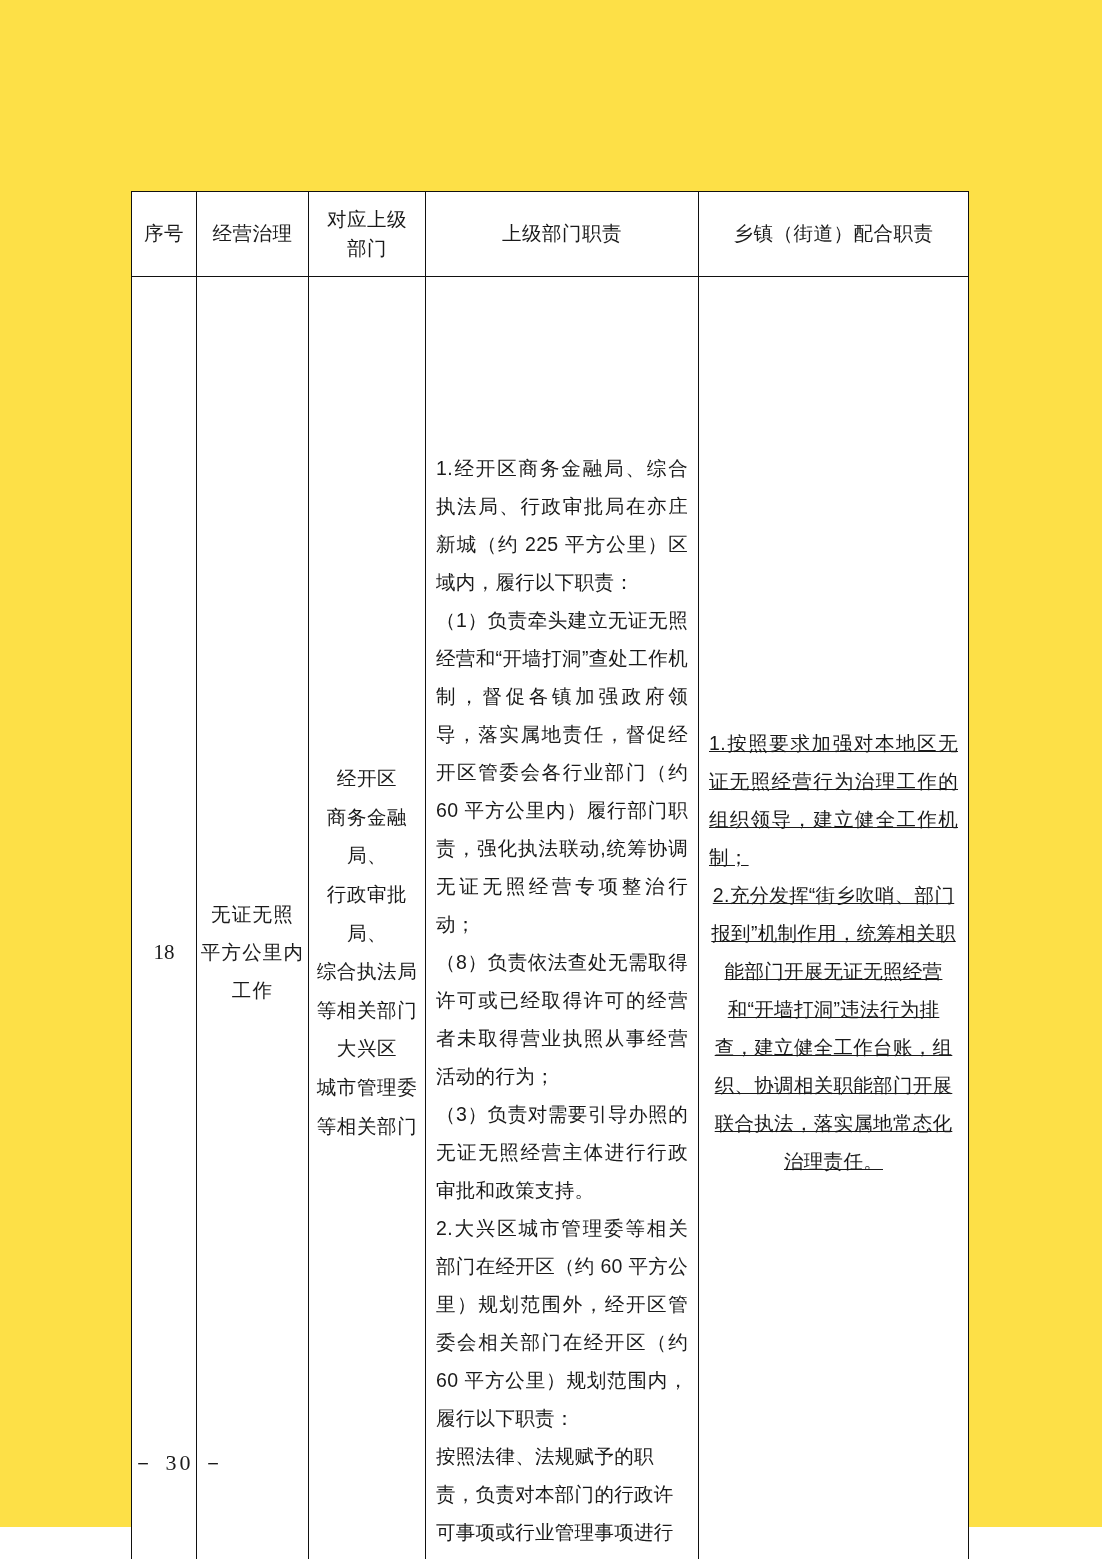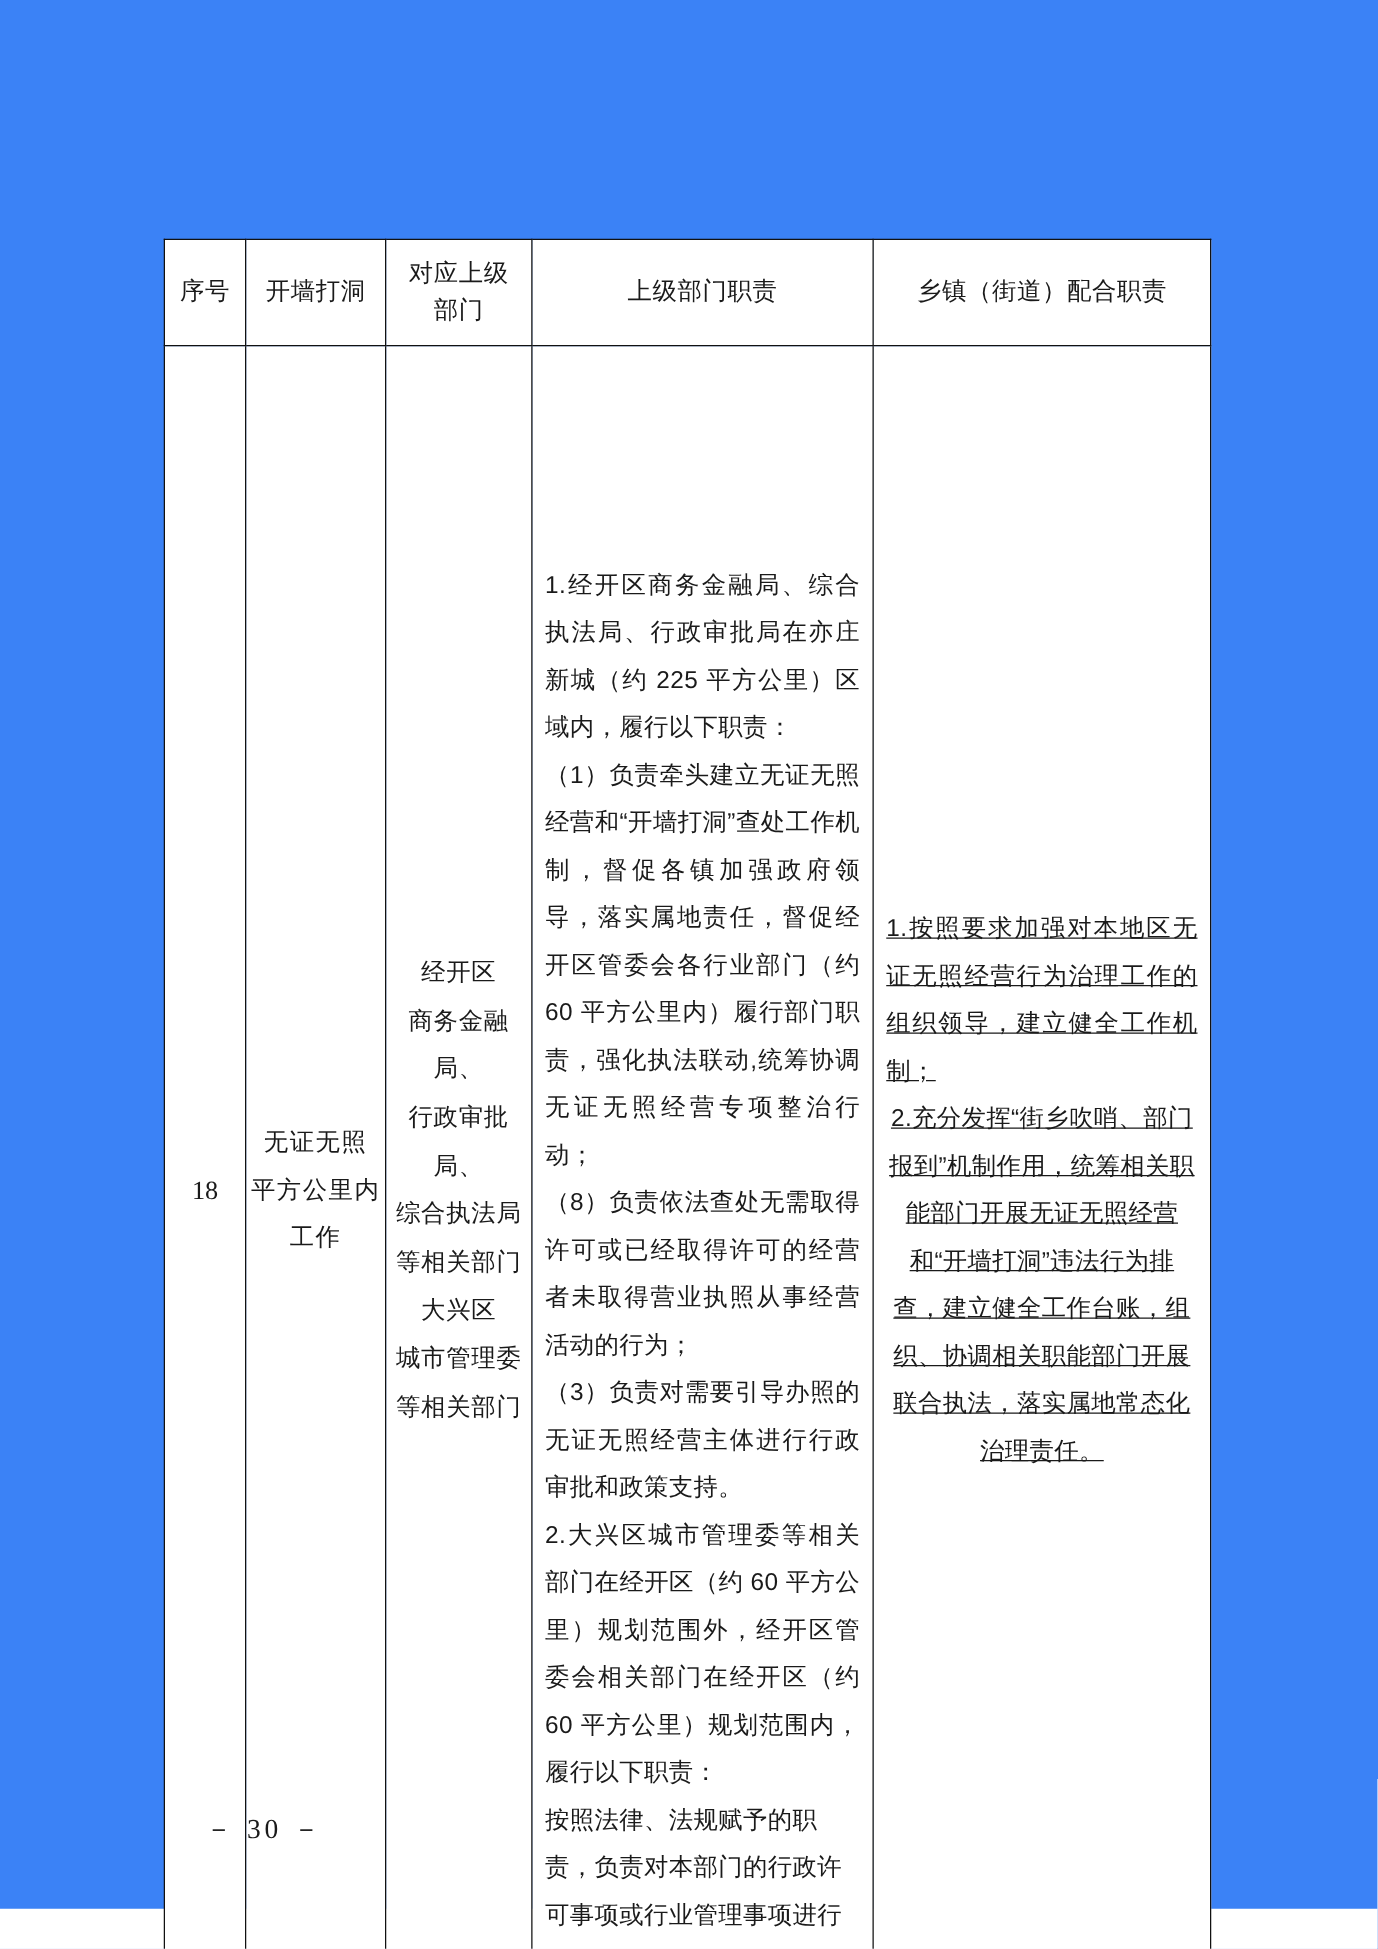--- a/index.html
+++ b/index.html
@@ -14,21 +14,21 @@
     font-family: "Liberation Serif", "DejaVu Serif", serif;
     color: #1a1a1a;
     overflow: hidden;
   }
 
   .page {
     position: absolute;
     left: 0; top: 0;
     width: 1102px;
     height: 1527px;
-    background: #3b82f6;
+    background: #fde047;
   }
 
   
   .doc-table {
     position: absolute;
     left: 131px;
     top: 191px;
     width: 837px;
     border-collapse: collapse;
     table-layout: fixed;
@@ -129,21 +129,21 @@
     text-align: justify;
     text-justify: inter-character;
   }
   .town-inner p.last-line {
     text-align: center;
   }
 
   
   .page-number {
     position: absolute;
-    left: 164px;
+    left: 132px;
     top: 1448px;
     font-size: 22px;
     letter-spacing: 3px;
     color: #1a1a1a;
     font-family: "Liberation Serif", "DejaVu Serif", serif;
     white-space: pre;
   }
 </style>
 </head>
 <body>
@@ -154,21 +154,21 @@
     <colgroup>
       <col class="c1">
         <col class="c2">
         <col class="c3">
         <col class="c4">
         <col class="c5">
     </colgroup>
     <thead>
       <tr class="hdr-row">
         <th>序号</th>
-        <th>开墙打洞</th>
+        <th>经营治理</th>
         <th class="two-line">
           <div>对应上级</div>
           <div>部门</div>
         </th>
         <th>上级部门职责</th>
         <th>乡镇（街道）配合职责</th>
       </tr>
     </thead>
     <tbody>
       <tr class="body-row">

